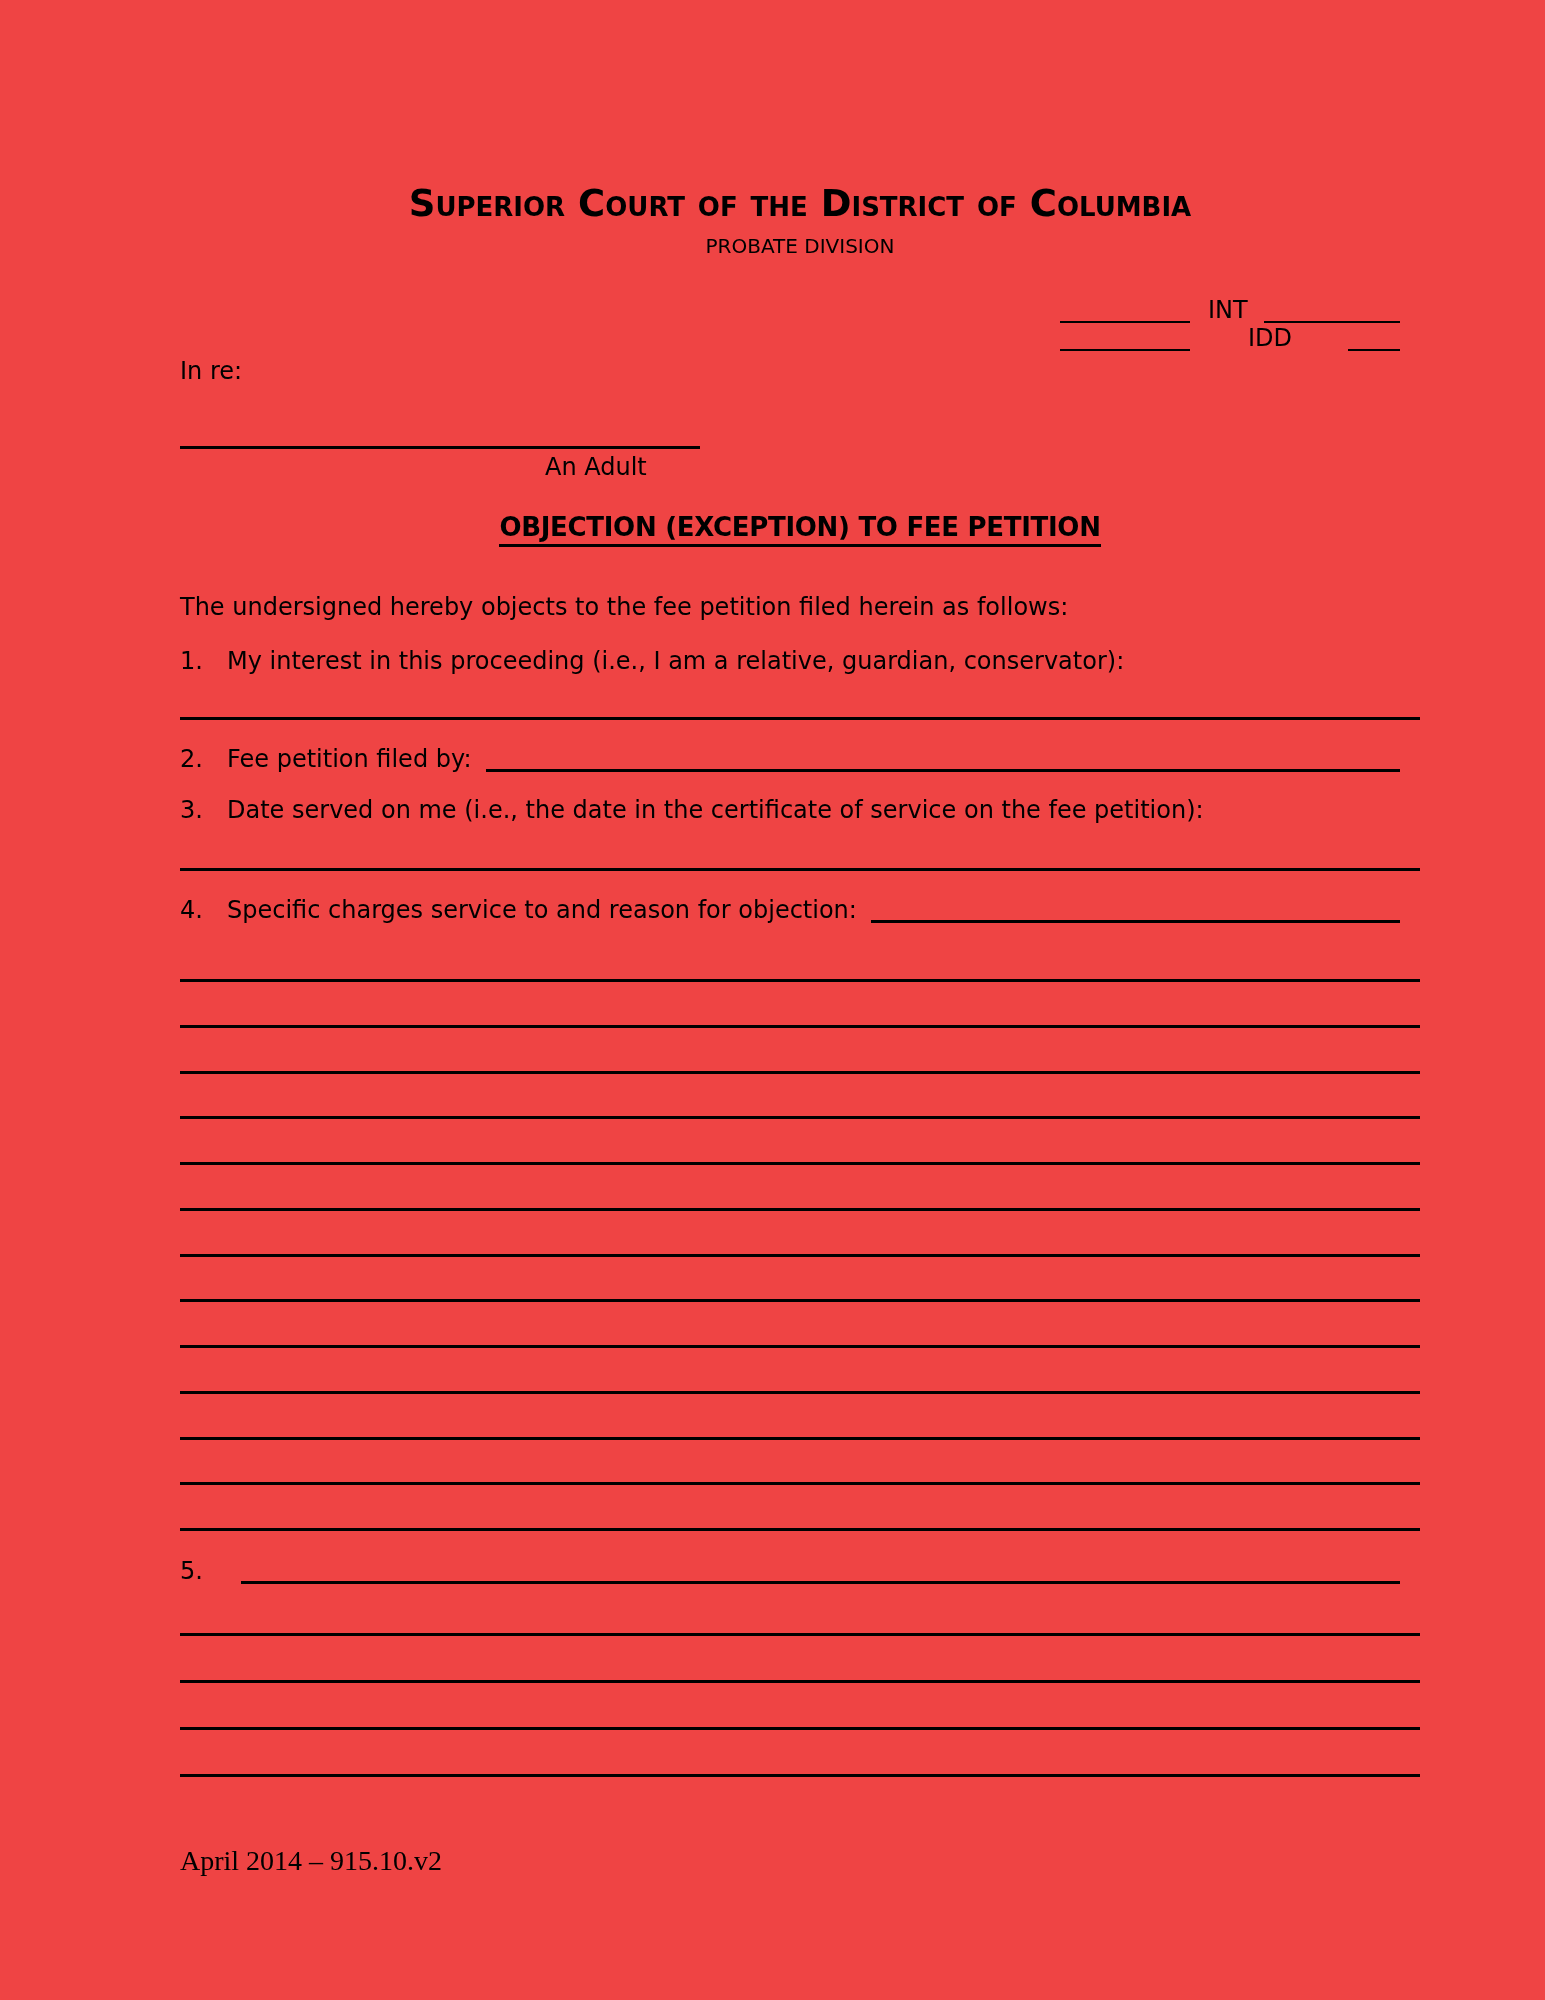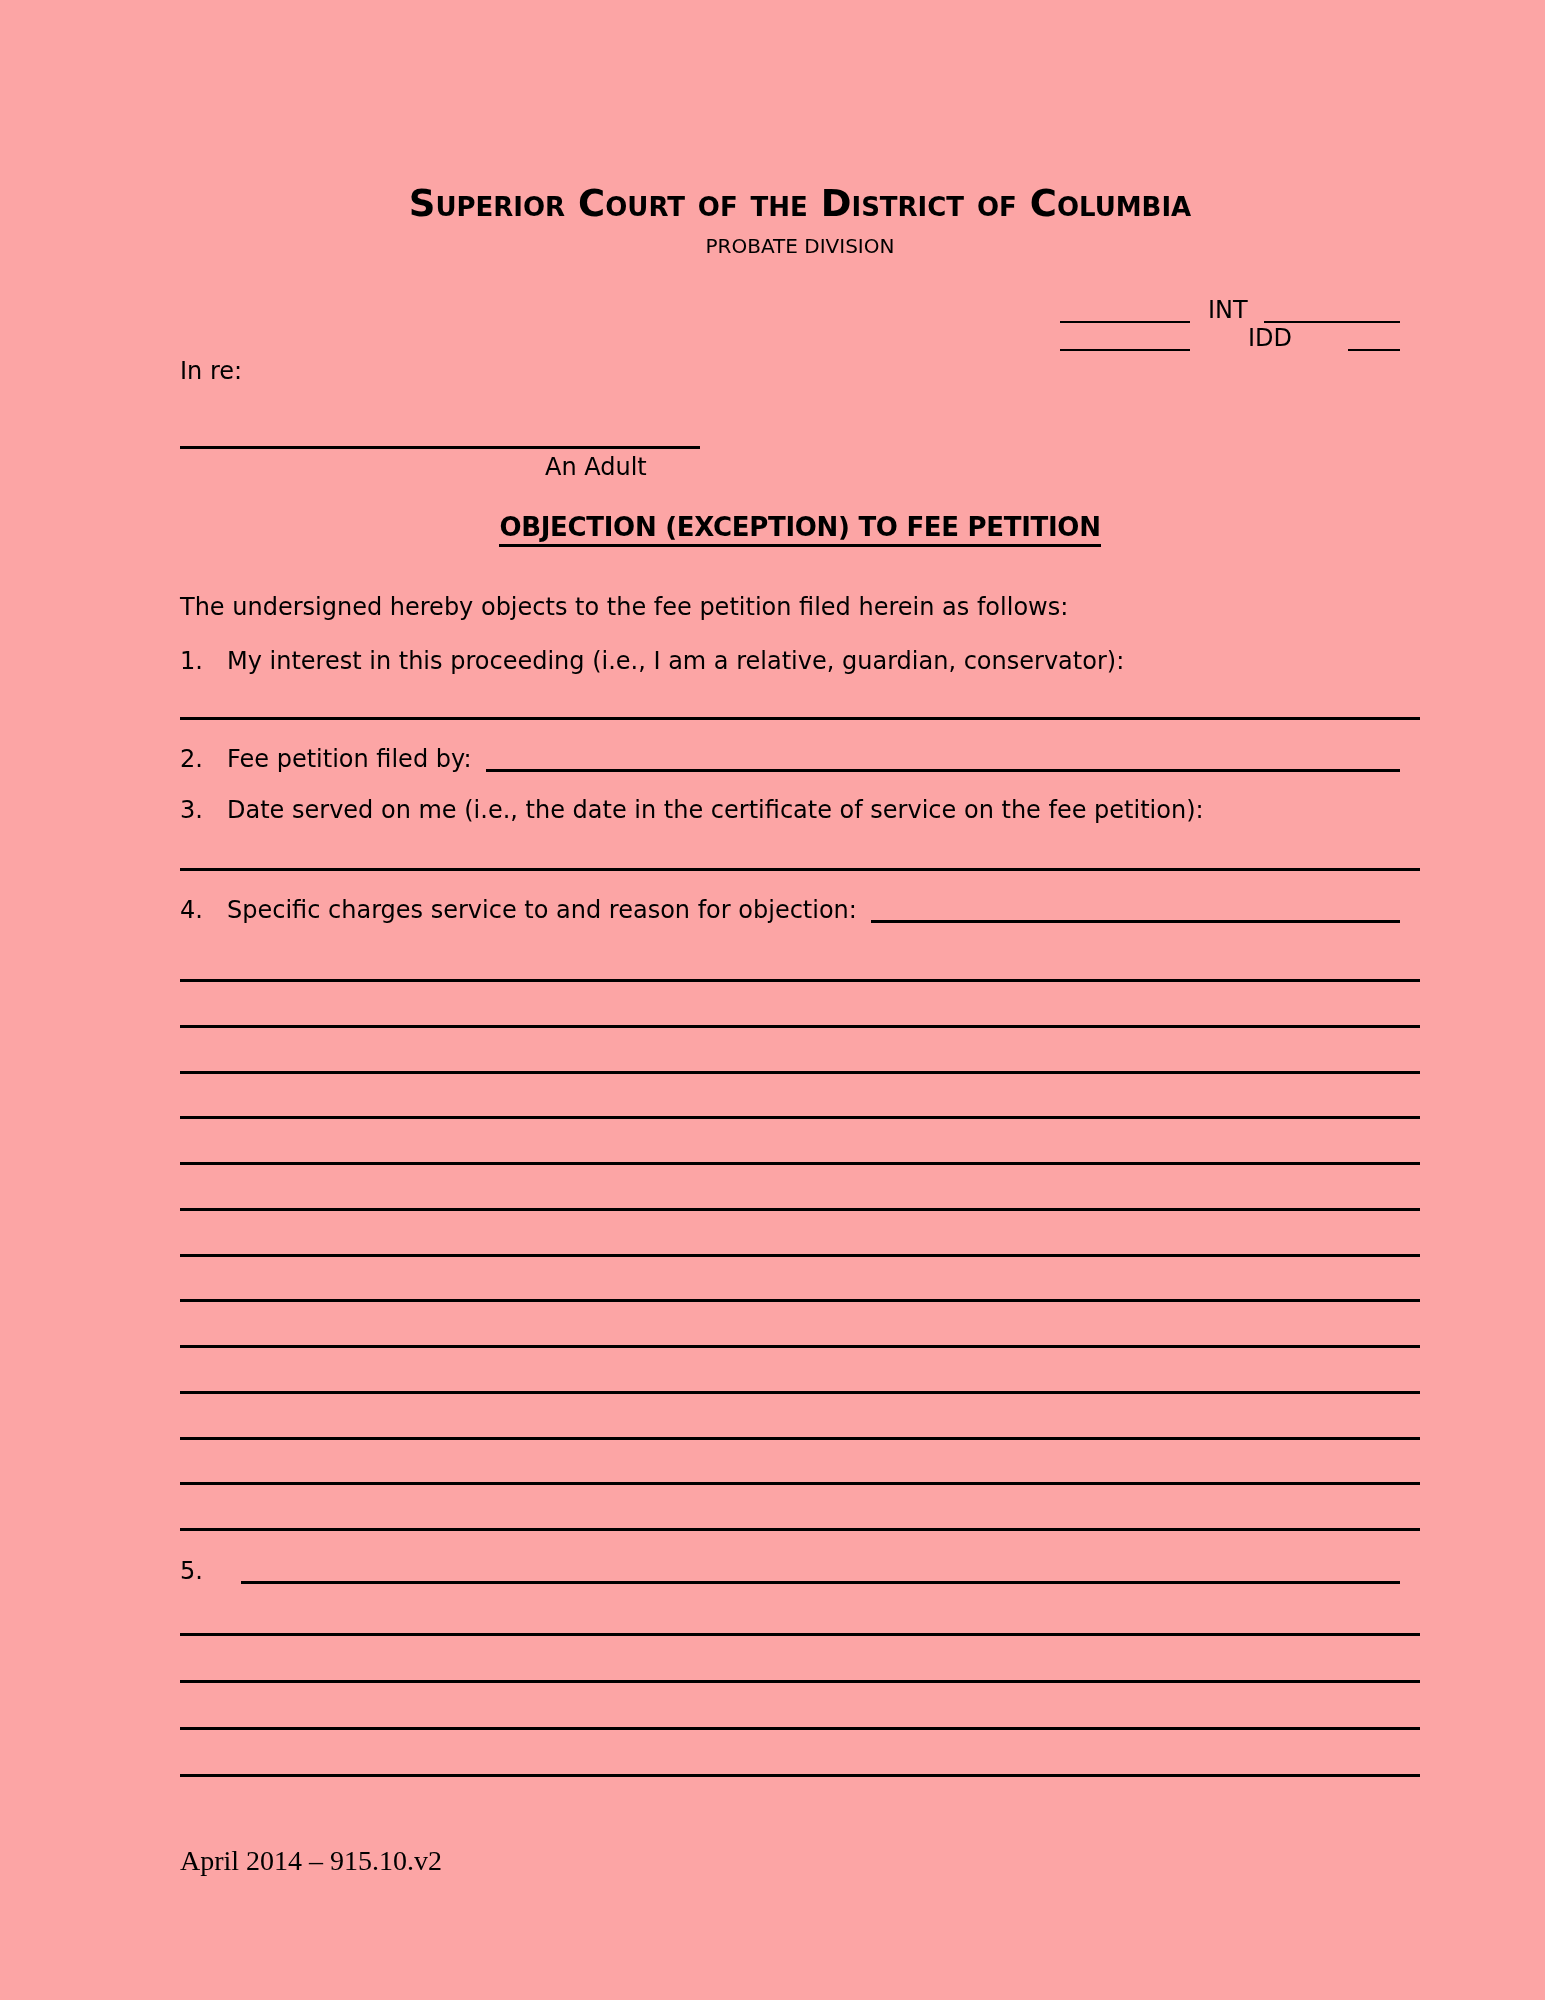--- a/index.html
+++ b/index.html
@@ -1,19 +1,19 @@
 <!DOCTYPE html>
 <html><head>
 <meta charset="utf-8">
 <style>
   html,body{margin:0;padding:0;background:#e8e8e8;}
   .page{
     position:relative;
     width:1545px;height:2000px;
-    background:#fca5a5;
+    background:#ef4444;
     font-family:"DejaVu Sans","Liberation Sans",sans-serif;
     color:#000;
     overflow:hidden;
   }
   .abs{position:absolute;}
   .centered{left:180px;width:1240px;text-align:center;}
   .court-title{
     top:182px;
     font-size:37px;font-weight:bold;
     font-variant:small-caps;

